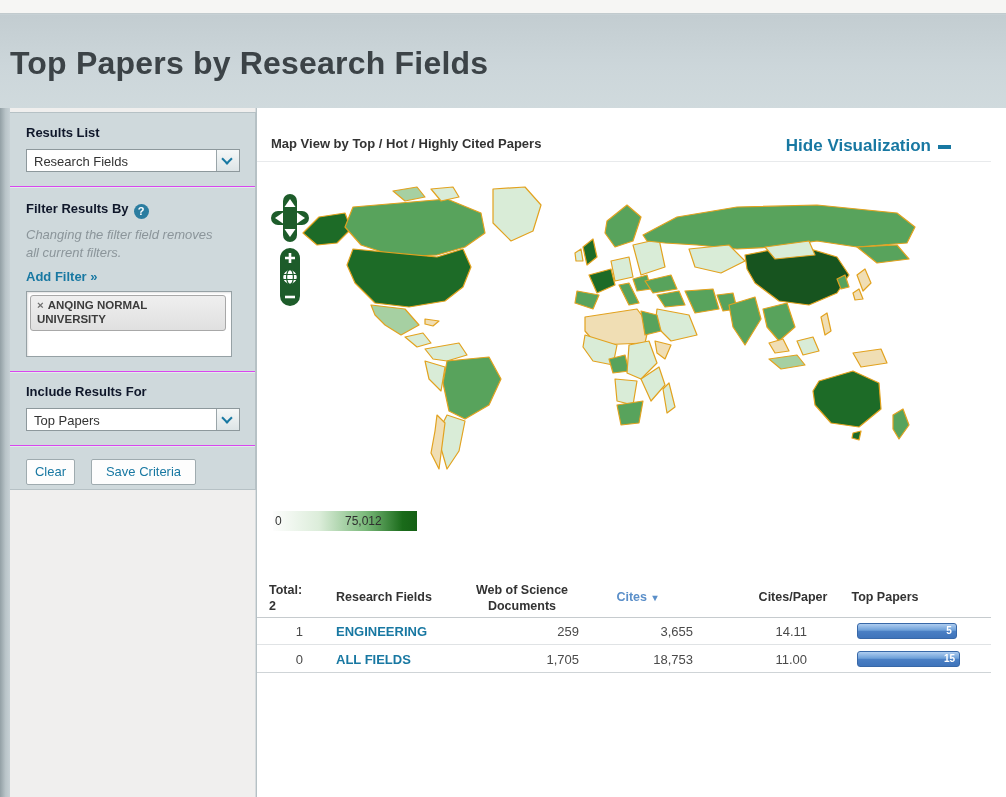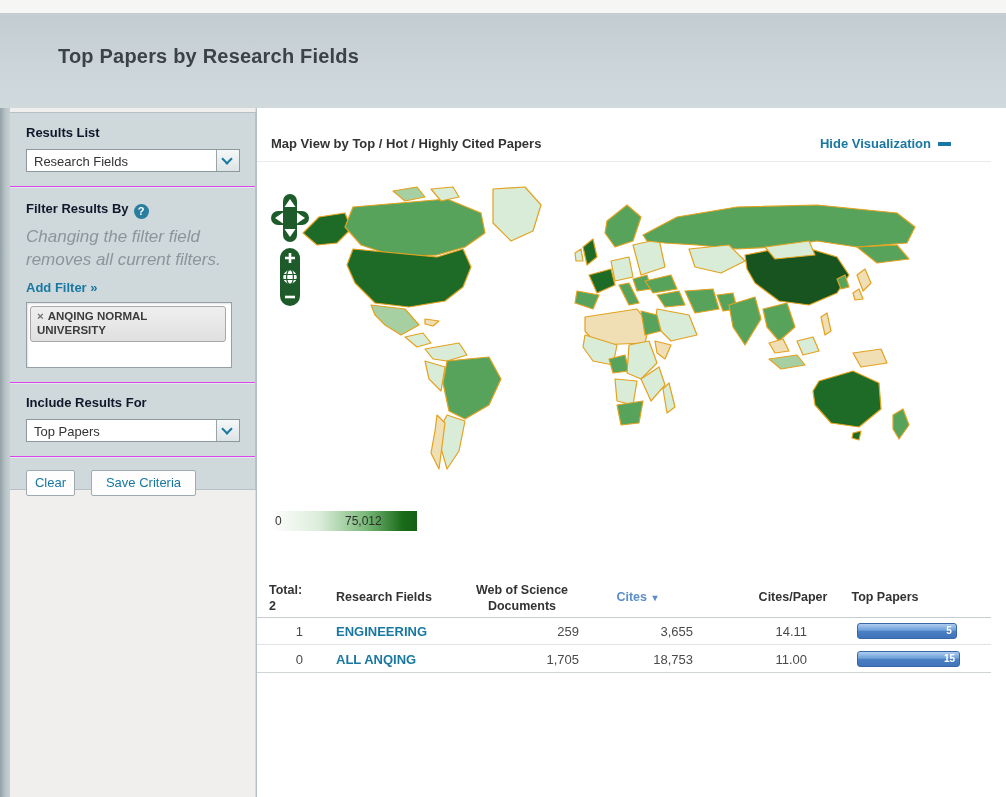--- a/index.html
+++ b/index.html
@@ -14,21 +14,21 @@
   .top-strip {
     position:absolute; left:0; top:0; width:1006px; height:14px;
     background:#f6f6f4; border-bottom:1px solid #c2cbce;
   }
   .header-band {
     position:absolute; left:0; top:15px; width:1006px; height:93px;
     background:linear-gradient(180deg,#c3cdd1 0%,#ccd6da 55%,#d0dadd 100%);
   }
   .page-title {
     position:absolute; left:10px; top:30px;
-    font-size:20px; font-weight:bold; color:#3c4347; letter-spacing:.2px;margin-left:48px;
+    font-size:32px; font-weight:bold; color:#3c4347; letter-spacing:.2px;
   }
   
   .left-col {
     position:absolute; left:10px; top:108px; width:246px; height:689px;
     background:#f0efee; border-right:1px solid #d8dcde;
   }
   .edge-strip-left {
     position:absolute; left:0; top:108px; width:10px; height:689px;
     background:linear-gradient(90deg,#93a0a5 0%,#b9c4c8 55%,#c7d1d5 100%);
   }
@@ -60,21 +60,21 @@
     border-right:2px solid #1878a2; border-bottom:2px solid #1878a2;
     transform:rotate(45deg);
   }
   .help-badge {
     display:inline-block; width:15px; height:15px; border-radius:50%;
     background:#2b7da0; color:#fff; font-size:11px; font-weight:bold;
     text-align:center; line-height:15px; vertical-align:-2px; margin-left:5px;
     cursor:pointer;
   }
   .sb-note {
-    margin-top:7px; width:200px; font-size:17px; font-style:italic;
+    margin-top:7px; width:200px; font-size:13px; font-style:italic;
     color:#8b959a; line-height:1.35;
   }
   .add-filter {
     display:inline-block; margin-top:8px; font-size:13px; font-weight:600;
     color:#1878a2; cursor:pointer;
   }
   .filter-listbox {
     margin-top:6px; width:206px; height:66px; background:#fff;
     border:1px solid #96a1a5; box-shadow:inset 1px 1px 2px rgba(0,0,0,.12);
     padding:3px;
@@ -98,21 +98,21 @@
   
   .main {
     position:absolute; left:256px; top:108px; width:852px; height:689px;
     background:#fff; border-left:1px solid #b6c1c5;
   }
   .map-header {
     position:absolute; left:0; top:20px; width:734px; height:34px;
     border-bottom:1px solid #e8eaec;
   }
   .map-title { position:absolute; left:14px; top:8px; font-size:13px; font-weight:bold; color:#333; }
-  .hide-vis  { position:absolute; right:40px; top:8px; font-size:13px; font-weight:bold; color:#1878a2; cursor:pointer; }
+  .hide-vis  { position:absolute; right:40px; top:8px; font-size:17px; font-weight:bold; color:#1878a2; cursor:pointer; }
   .minus-ic  { display:inline-block; width:13px; height:4px; background:#1878a2; margin-left:7px; vertical-align:2px; }
   .map-canvas { position:absolute; left:40px; top:75px; width:630px; height:290px; }
   .map-controls { position:absolute; left:14px; top:82px; width:38px; height:122px; cursor:pointer; }
   .legend { position:absolute; left:16px; top:403px; width:144px; height:20px;
     background:linear-gradient(90deg,#fdfdfd 0%,#dcedda 32%,#7cba7c 64%,#1a6b1a 90%,#156015 100%);
   }
   .legend-min { position:absolute; left:2px; top:3px; font-size:12px; color:#333; }
   .legend-max { position:absolute; left:72px; top:3px; font-size:12px; color:#2f2f2f; }
   .report-header {
     position:absolute; left:0; top:439px; width:734px; height:31px;
@@ -322,21 +322,21 @@
     <div class="cell c-docs">259</div>
     <div class="cell c-cites">3,655</div>
     <div class="cell c-cpp">14.11</div>
     <div class="cell c-top">
         <div class="bar" style="width: 97%;"><span>5</span></div>
       </div>
   </div>
 
   <div class="trow trow-2">
     <div class="cell c-idx">0</div>
-    <div class="cell c-field">ALL ANQING</div>
+    <div class="cell c-field">ALL FIELDS</div>
     <div class="cell c-docs">1,705</div>
     <div class="cell c-cites">18,753</div>
     <div class="cell c-cpp">11.00</div>
     <div class="cell c-top">
         <div class="bar" style="width: 100%;"><span>15</span></div>
       </div>
   </div>
 
 </div>
 

